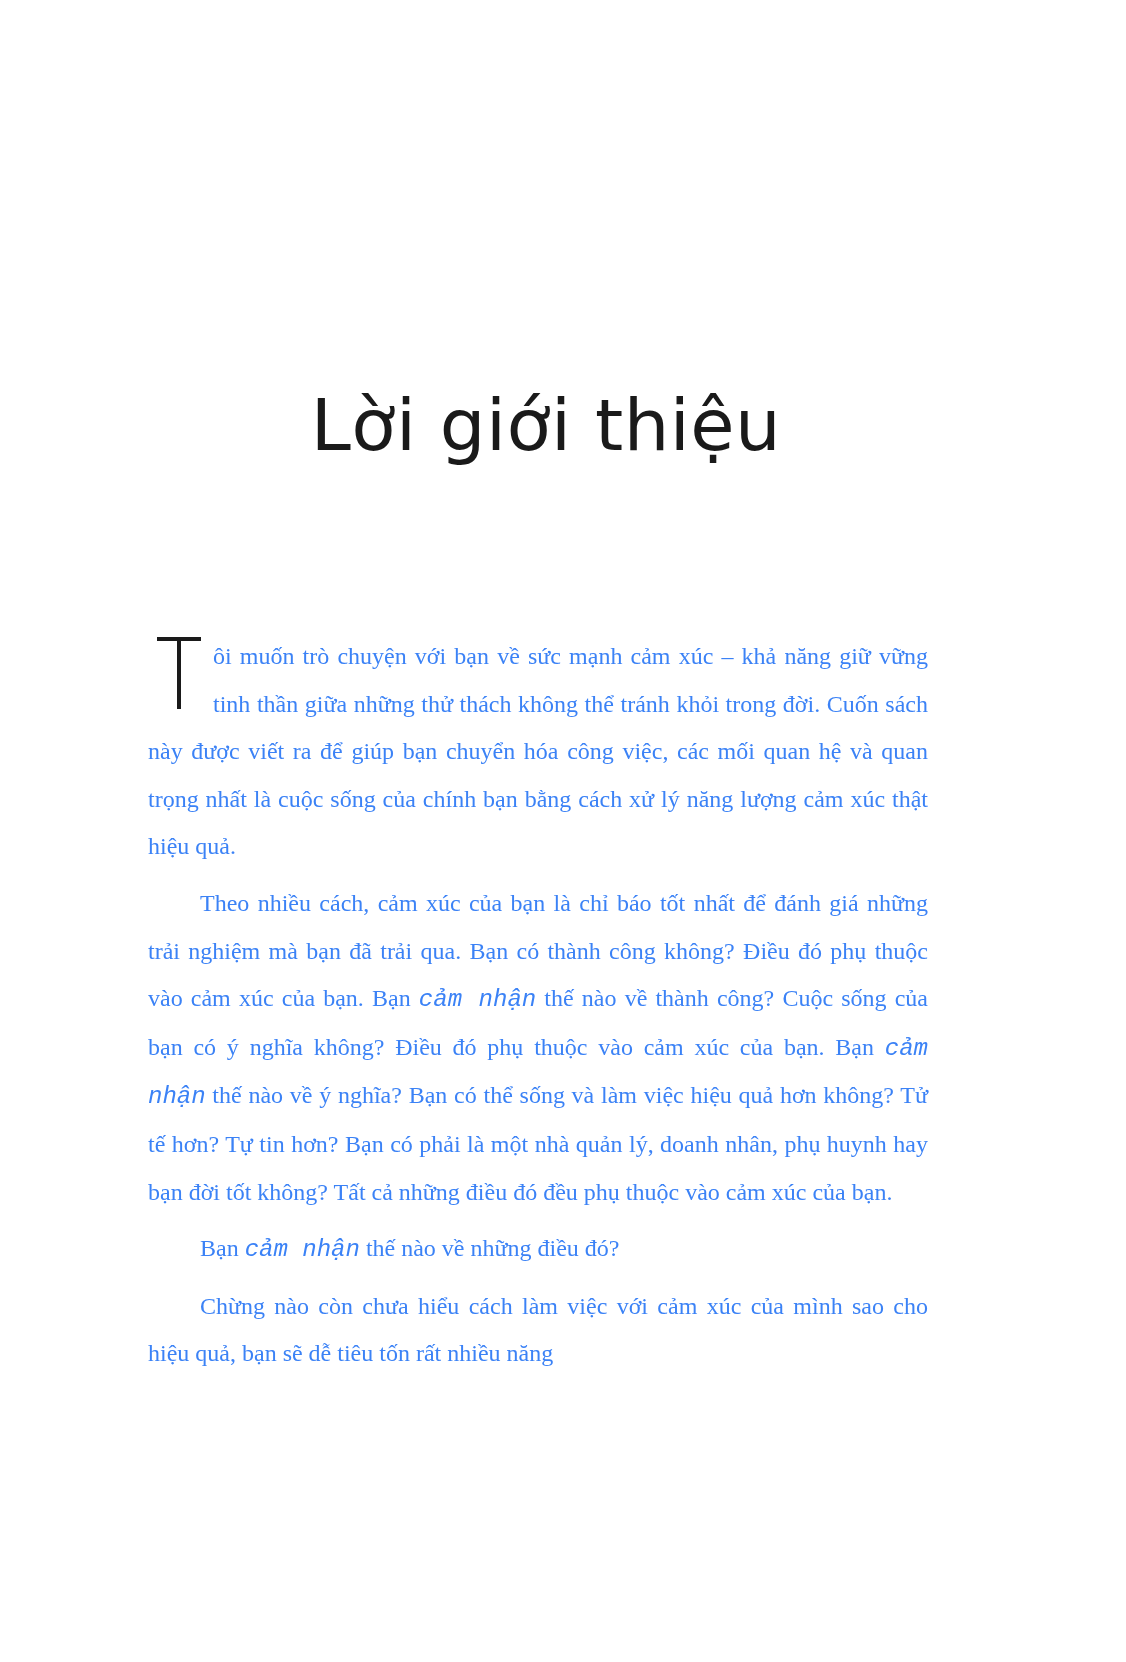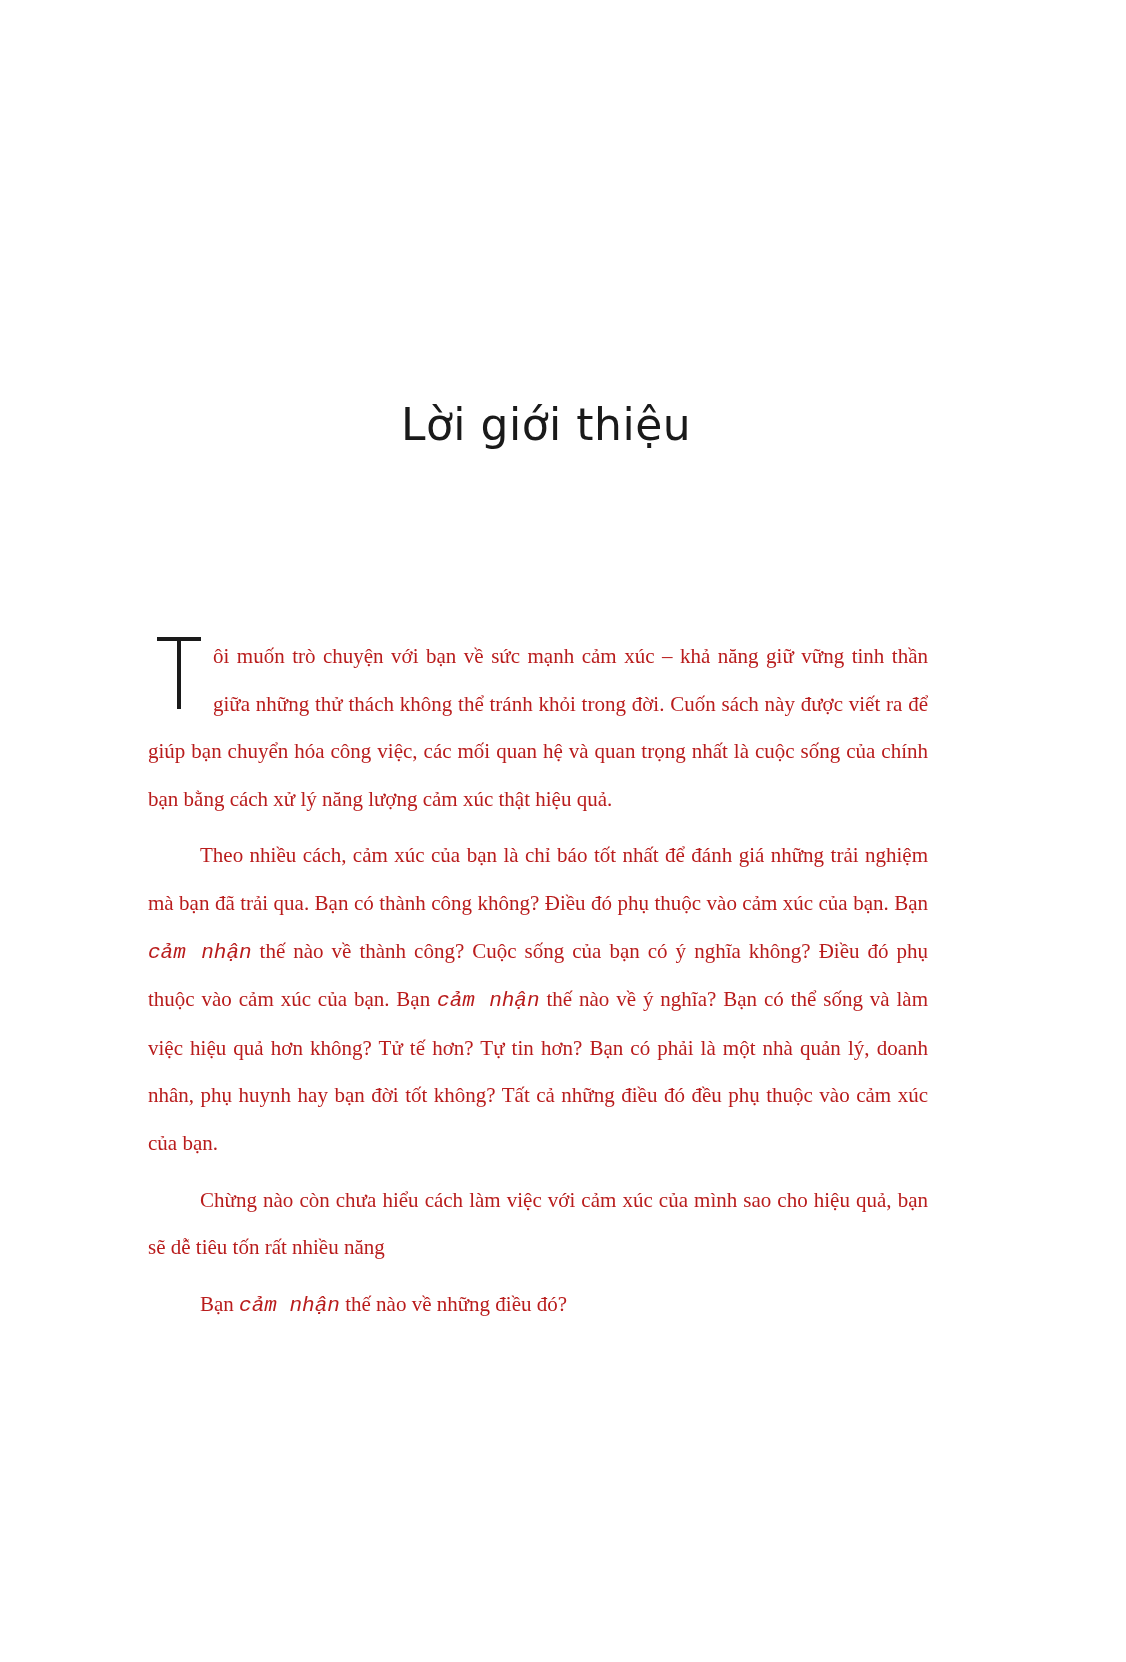--- a/index.html
+++ b/index.html
@@ -21,32 +21,32 @@
   }
   .content {
     margin-left: 148px;
     width: 796px;
     padding-top: 392px;
   }
   .chapter-title {
     margin: 0 0 175px 0;
     font-family: "DejaVu Sans", "Liberation Sans", sans-serif;
     font-weight: 500;
-    font-size: 44px;
+    font-size: 72px;
     line-height: 66px;
     letter-spacing: 0.5px;
     text-align: center;
     color: #1a1a1a;
   }
   .para {
     margin: 0 16px 9px 0;
-    font-size: 21px;
+    font-size: 24px;
     line-height: 47.6px;
     text-align: justify;
-    color: #b91c1c;
+    color: #3b82f6;
   }
   .para.indent {
     text-indent: 52px;
   }
   .para em {
     font-style: italic;
     font-family: Liberation Mono, monospace;
   }
   
   .dropcap {
@@ -75,17 +75,17 @@
 
 <div class="page">
   <div class="content">
     <h1 class="chapter-title">Lời giới thiệu</h1>
     <div id="paragraphs-host">
         <p class="para"><span class="dropcap" role="text" aria-label="T">
             <span class="dc-bar"></span>
             <span class="dc-stem"></span>
           </span><span>ôi muốn trò chuyện với bạn về sức mạnh cảm xúc – khả năng giữ vững tinh thần giữa những thử thách không thể tránh khỏi trong đời. Cuốn sách này được viết ra để giúp bạn chuyển hóa công việc, các mối quan hệ và quan trọng nhất là cuộc sống của chính bạn bằng cách xử lý năng lượng cảm xúc thật hiệu quả.</span></p>
         <p class="para indent"><span>Theo nhiều cách, cảm xúc của bạn là chỉ báo tốt nhất để đánh giá những trải nghiệm mà bạn đã trải qua. Bạn có thành công không? Điều đó phụ thuộc vào cảm xúc của bạn. Bạn </span><em>cảm nhận</em><span> thế nào về thành công? Cuộc sống của bạn có ý nghĩa không? Điều đó phụ thuộc vào cảm xúc của bạn. Bạn </span><em>cảm nhận</em><span> thế nào về ý nghĩa? Bạn có thể sống và làm việc hiệu quả hơn không? Tử tế hơn? Tự tin hơn? Bạn có phải là một nhà quản lý, doanh nhân, phụ huynh hay bạn đời tốt không? Tất cả những điều đó đều phụ thuộc vào cảm xúc của bạn.</span></p>
+        <p class="para indent"><span>Bạn </span><em>cảm nhận</em><span> thế nào về những điều đó?</span></p>
         <p class="para indent"><span>Chừng nào còn chưa hiểu cách làm việc với cảm xúc của mình sao cho hiệu quả, bạn sẽ dễ tiêu tốn rất nhiều năng</span></p>
-        <p class="para indent"><span>Bạn </span><em>cảm nhận</em><span> thế nào về những điều đó?</span></p>
       </div>
   </div>
 </div>
 
 </body></html>

